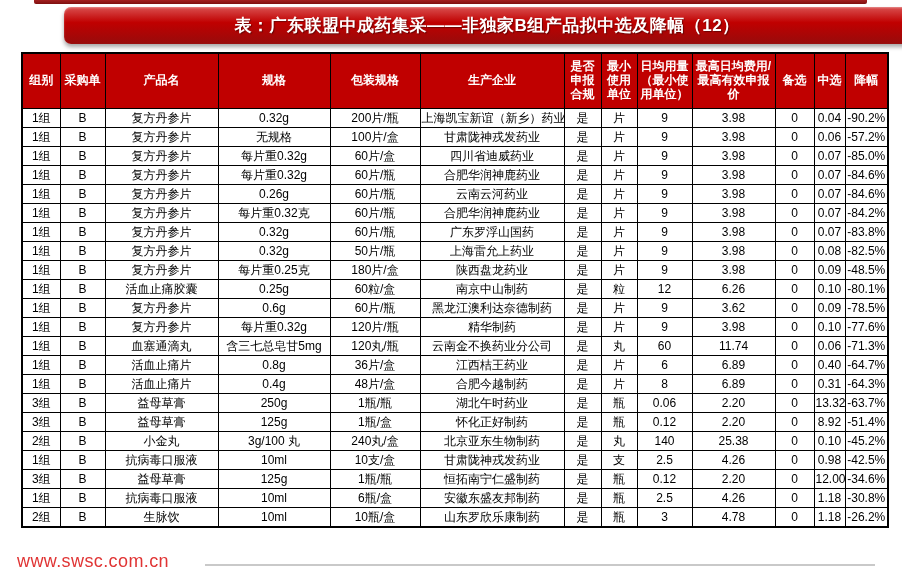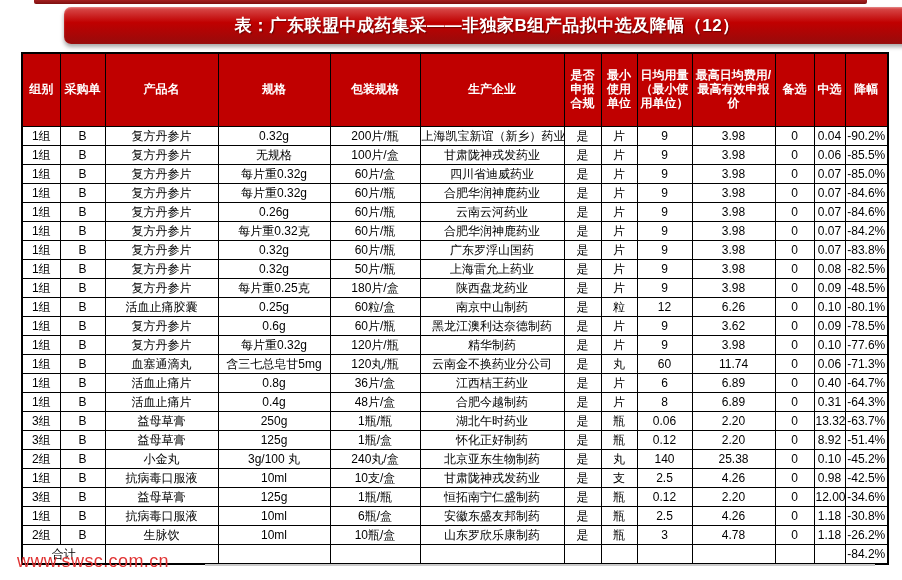--- a/index.html
+++ b/index.html
@@ -22,21 +22,21 @@
     color:#ffffff;font-weight:bold;font-size:17px;letter-spacing:0.5px;
     text-shadow:1px 1px 1px rgba(0,0,0,0.4);
   }
   .table-wrap{position:absolute;left:21px;top:52px;}
   table{
     border-collapse:collapse;table-layout:fixed;width:866px;
     border:2px solid #000;
   }
   th{
     background:#c00000;color:#ffffff;font-weight:bold;font-size:12px;
-    border:1px solid #000;padding:10px 1px;text-align:center;
+    border:1px solid #000;padding:1px 1px;text-align:center;
     line-height:1.15;word-break:break-all;height:52px;vertical-align:middle;
   }
   td{
     border:1px solid #000;font-size:12px;color:#000;
     text-align:center;vertical-align:middle;
     padding:1px 1px;height:16px;line-height:1.05;
     white-space:nowrap;overflow:hidden;
   }
   .site-logo{
     position:absolute;left:17px;top:551px;
@@ -110,21 +110,21 @@
           <td>复方丹参片</td>
           <td>无规格</td>
           <td>100片/盒</td>
           <td>甘肃陇神戎发药业</td>
           <td>是</td>
           <td>片</td>
           <td>9</td>
           <td>3.98</td>
           <td>0</td>
           <td>0.06</td>
-          <td>-85.5%</td>
+          <td>-57.2%</td>
         </tr>
         <tr>
           <td>1组</td>
           <td>B</td>
           <td>复方丹参片</td>
           <td>每片重0.32g</td>
           <td>60片/盒</td>
           <td>四川省迪威药业</td>
           <td>是</td>
           <td>片</td>
@@ -411,33 +411,19 @@
           <td>10ml</td>
           <td>10瓶/盒</td>
           <td>山东罗欣乐康制药</td>
           <td>是</td>
           <td>瓶</td>
           <td>3</td>
           <td>4.78</td>
           <td>0</td>
           <td>1.18</td>
           <td>-26.2%</td>
-        </tr>
-        <tr>
-          <td colspan="2">合计</td>
-          <td></td>
-          <td></td>
-          <td></td>
-          <td></td>
-          <td></td>
-          <td></td>
-          <td></td>
-          <td></td>
-          <td></td>
-          <td></td>
-          <td>-84.2%</td>
         </tr>
       </tbody>
   </table>
 </div>
 
 <div class="site-logo">www.swsc.com.cn</div>
 <div class="footer-divider"></div>
 
 </body></html>

